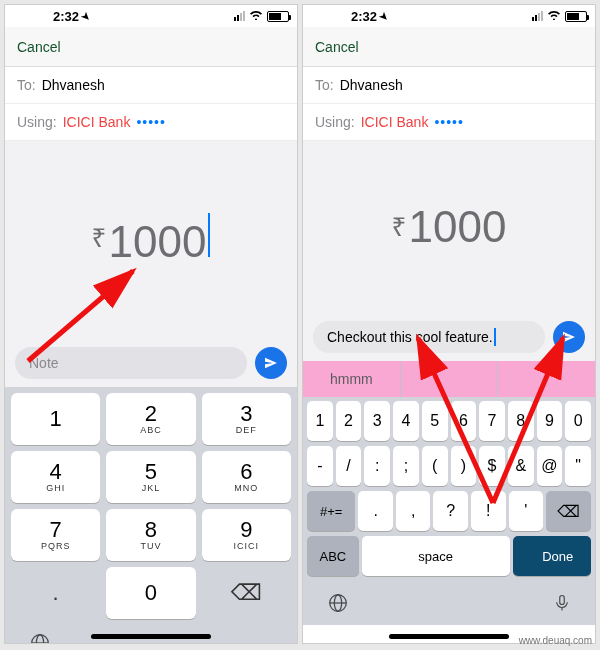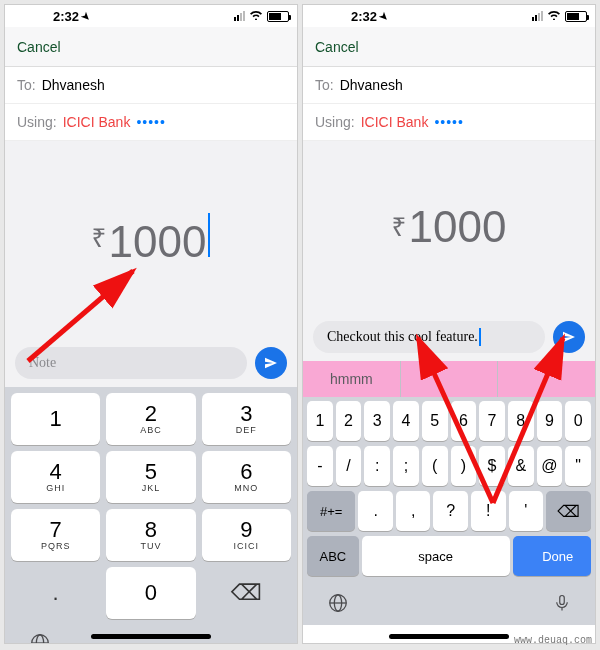--- a/index.html
+++ b/index.html
@@ -87,21 +87,20 @@
     animation: blink 1.1s infinite;
   }
   @keyframes blink { 50% { opacity: 0; } }
   
   .notebar {
     background: #f2f2f4;
     padding: 8px 10px;
     display: flex;
     align-items: center;
     gap: 8px;
-    font-family: Liberation Serif, serif;
   }
   .note-input {
     flex: 1;
     background: #e2e2e6;
     border-radius: 16px;
     height: 32px;
     padding: 0 14px;
     font-size: 14px;
     color: #8a8a8e;
     display: flex;
@@ -168,21 +167,21 @@
     display: flex;
     align-items: center;
     justify-content: center;
     font-size: 16px;
     box-shadow: 0 1px 0 #aaa;
     flex: 1;
     min-width: 0;
   }
   .key.small { font-size: 13px; }
   .key.grey { background: #adb2bc; }
-  .key.blue { background: #3b82f6; color: #fff; padding-left: 12px; }
+  .key.blue { background: #0c4a6e; color: #fff; padding-left: 12px; }
   .key.space { flex: 4; }
   .key.wide { flex: 1.4; }
   .key.bksp { flex: 1.3; }
   
   .bottombar {
     background: #d1d4da;
     height: 40px;
     display: flex;
     align-items: center;
     justify-content: space-between;
@@ -201,21 +200,21 @@
     position: absolute;
     pointer-events: none;
     z-index: 50;
   }
   .watermark {
     position: absolute;
     bottom: 4px;
     right: 8px;
     font-size: 10px;
     color: #777;
-    font-family: Liberation Mono, monospace;
+    font-family: Liberation Sans, sans-serif;
   }
   
   .sig { display: inline-flex; align-items: flex-end; gap: 1px; }
   .sig span { width: 2px; background: #000; }
   .sig span:nth-child(1){height:4px}
   .sig span:nth-child(2){height:6px}
   .sig span:nth-child(3){height:8px;background:#bbb}
   .sig span:nth-child(4){height:10px;background:#bbb}
   .wifi { font-size: 12px; }
   .batt { width: 22px; height: 11px; border:1px solid #000; border-radius:2px; position:relative; }

